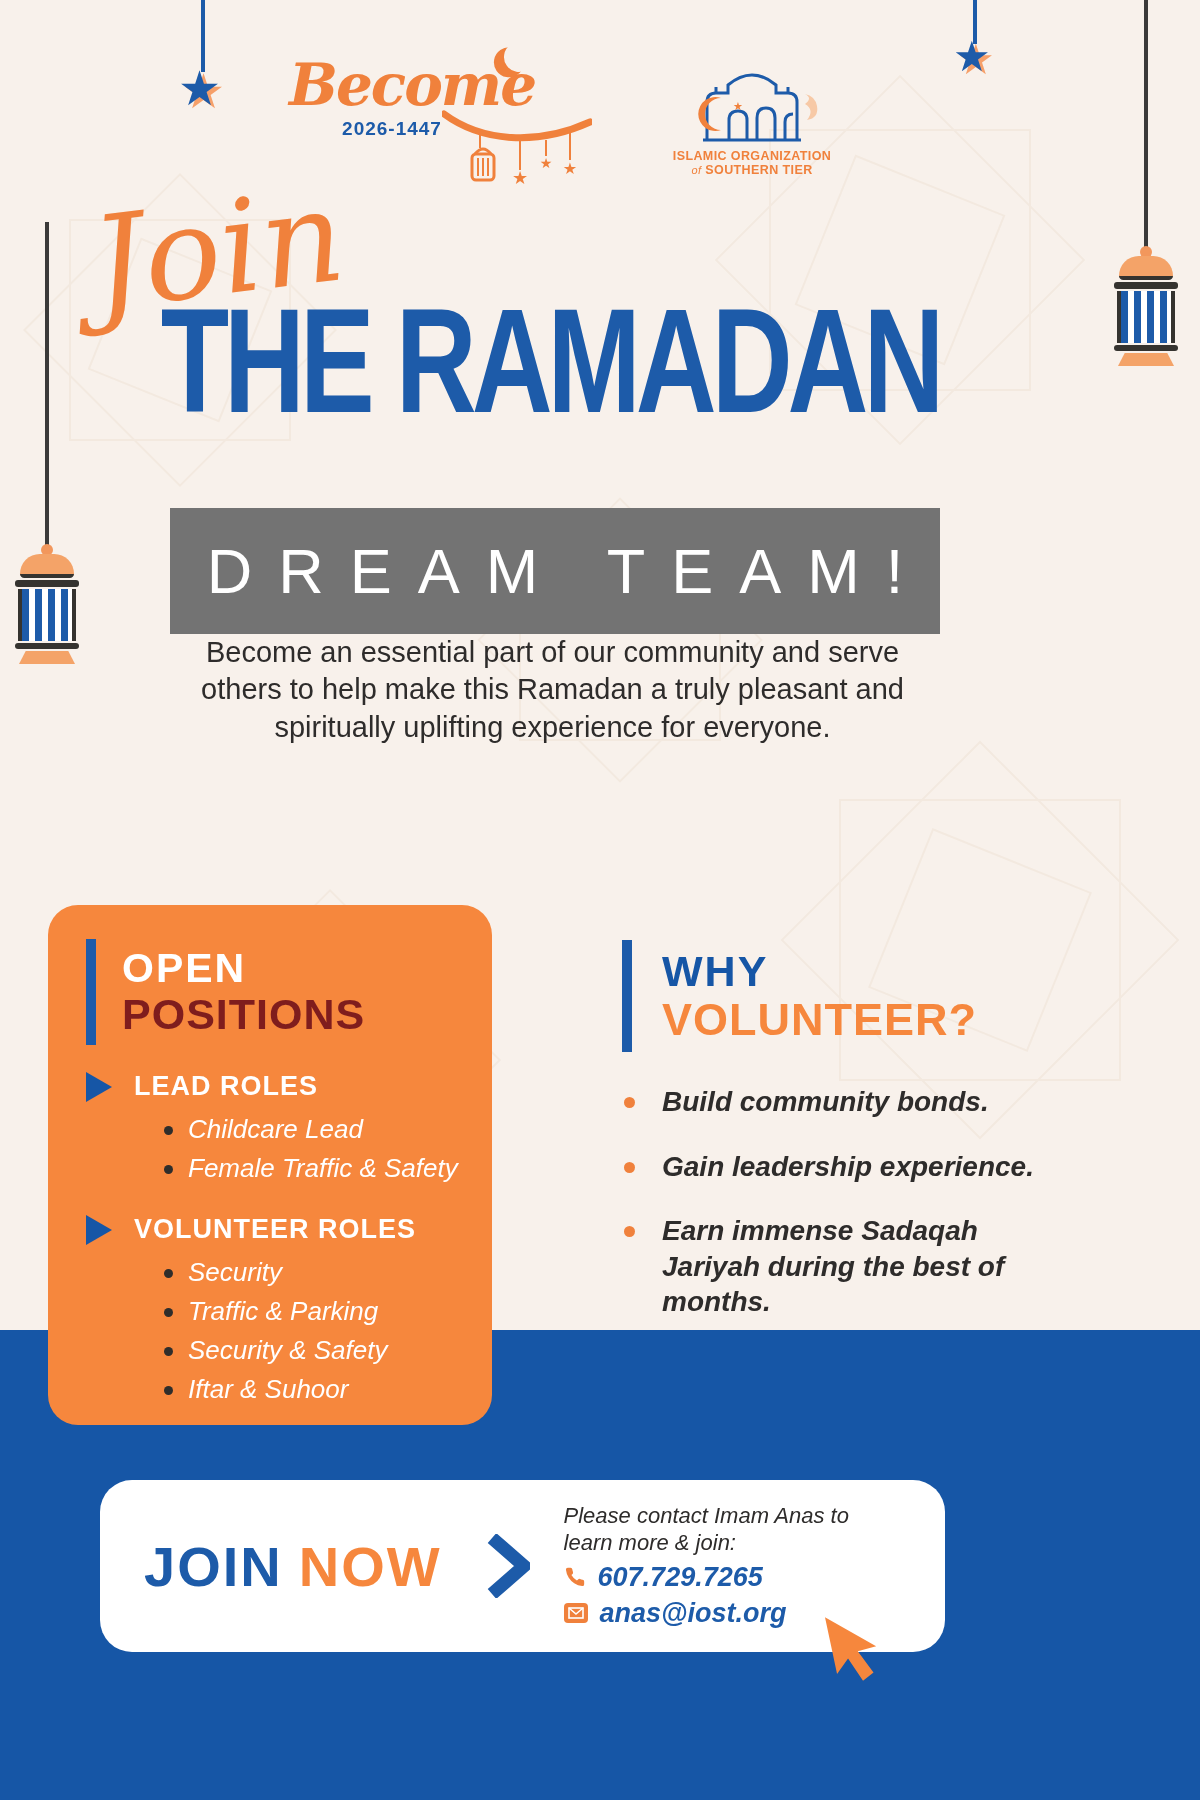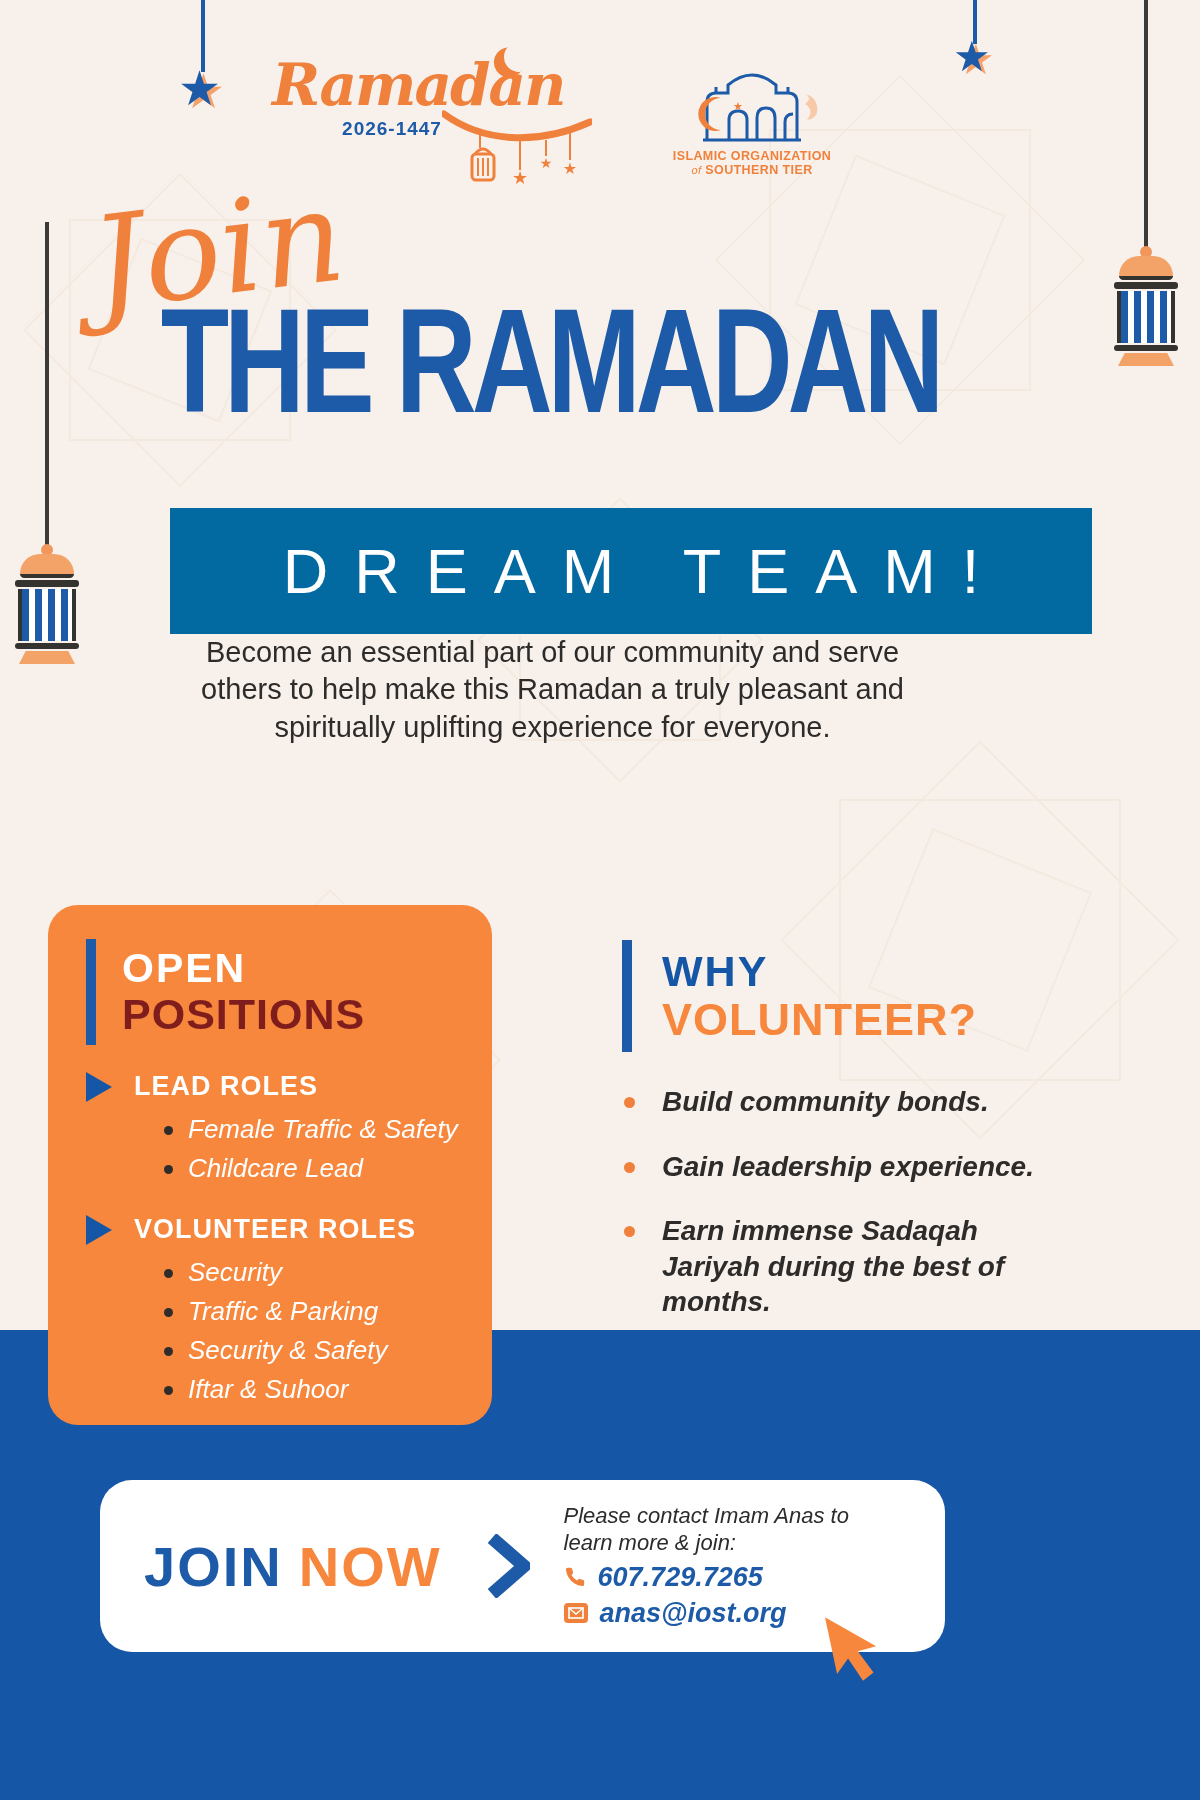--- a/index.html
+++ b/index.html
@@ -41,21 +41,21 @@
   .iost-text1{ color:#F0813C; font-weight:bold; font-size:12.5px; letter-spacing:.4px; margin-top:3px; }
   .iost-text2{ color:#F0813C; font-weight:bold; font-size:12.5px; letter-spacing:.4px; }
   .iost-text2 .of{ font-style:italic; font-weight:normal; font-size:11px; }
 
   
   .join-script{ position:absolute; left:92px; top:186px; font-family:"DejaVu Serif", serif;
      font-style:italic; color:#F0813C; font-size:128px; line-height:1; transform:rotate(-7deg); }
   .hero-title{ position:absolute; left:130px; top:288px; width:840px; text-align:center;
      color:#1D5BA9; font-weight:bold; font-size:112px; line-height:1; letter-spacing:-5px;
      transform:scale(1.0,1.32); transform-origin:top center; white-space:nowrap; }
-  .banner{ position:absolute; left:170px; top:508px; width:922px; height:126px; background:#0369a1;
+  .banner{ position:absolute; left:170px; top:508px; width:770px; height:126px; background:#737373;
      display:flex; align-items:center; justify-content:center; }
   .banner-text{ color:#ffffff; font-size:63px; font-weight:500; letter-spacing:26px; padding-left:26px; white-space:nowrap; }
   .intro{ position:absolute; left:0; top:634px; width:1105px; text-align:center;
      color:#2E2C2B; font-size:29px; line-height:1.29; font-weight:500; }
   .intro span{ display:block; }
 
   
   .open-card{ position:absolute; left:48px; top:905px; width:444px; height:520px;
      background:#F6873D; border-radius:30px; padding:34px 0 0 38px; z-index:3; }
   .card-heading{ display:flex; gap:26px;align-items:center; }
@@ -155,21 +155,21 @@
     <div class="knob"></div>
       <div class="dome"></div>
       <div class="collar"></div>
     <div class="body"></div>
       <div class="collar2"></div>
       <div class="base"></div>
   </div>
 
   <div class="ramadan-logo">
     <div class="crescent"></div>
-    <div class="ramadan-wordmark">Ramadan</div>
+    <div class="ramadan-wordmark">Become</div>
     <div class="ramadan-years">2026-1447</div>
     <svg class="ramadan-hang" width="150" height="78" viewBox="0 0 150 78">
       <path d="M2 6 C40 34 95 38 148 14" fill="none" stroke="#F0813C" stroke-width="7" stroke-linecap="round"></path>
       <line x1="38" y1="24" x2="38" y2="40" stroke="#F0813C" stroke-width="2"></line>
       <g transform="translate(26,40)">
           <rect x="4" y="6" width="22" height="26" rx="4" fill="none" stroke="#F0813C" stroke-width="3"></rect>
           <path d="M7 6 q8-10 16 0" fill="none" stroke="#F0813C" stroke-width="3"></path>
           <line x1="10" y1="10" x2="10" y2="28" stroke="#F0813C" stroke-width="2"></line>
           <line x1="15" y1="10" x2="15" y2="28" stroke="#F0813C" stroke-width="2"></line>
           <line x1="20" y1="10" x2="20" y2="28" stroke="#F0813C" stroke-width="2"></line>
@@ -221,22 +221,22 @@
         <div class="heading-l2">POSITIONS</div>
       </div>
     </div>
 
     <div class="role-group">
       <div class="role-title-row">
         <div class="tri"></div>
         <div class="role-title">LEAD ROLES</div>
       </div>
       <ul class="role-items">
+        <li>Childcare Lead</li>
         <li>Female Traffic &amp; Safety</li>
-        <li>Childcare Lead</li>
       </ul>
     </div>
 
     <div class="role-group">
       <div class="role-title-row">
         <div class="tri"></div>
         <div class="role-title">VOLUNTEER ROLES</div>
       </div>
       <ul class="role-items">
         <li>Security</li>

